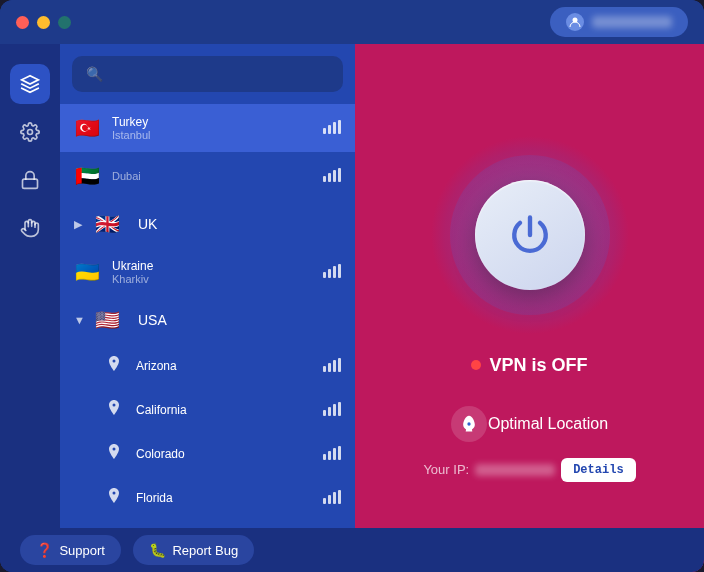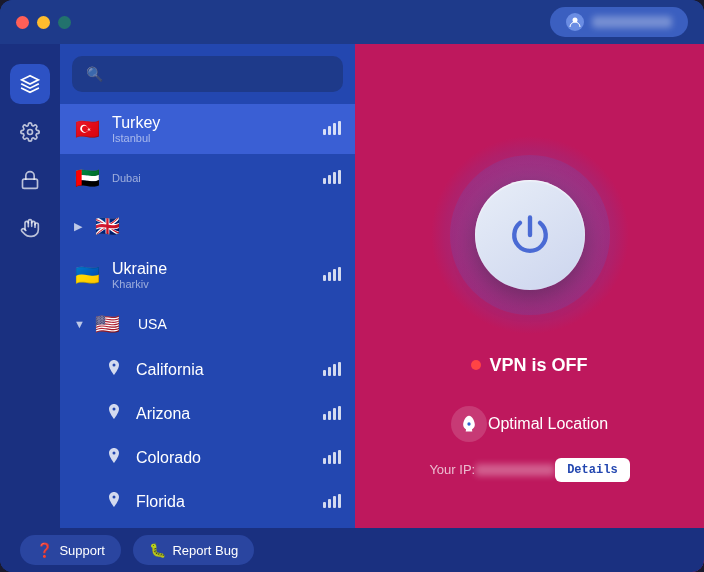--- a/index.html
+++ b/index.html
@@ -161,21 +161,21 @@
       margin-right: 10px;
       font-size: 20px;
       display: flex;
       align-items: center;
       justify-content: center;
       flex-shrink: 0;
     }
     .server-info { flex: 1; }
     .server-name {
       color: white;
-      font-size: 16px;
+      font-size: 12px;
       font-weight: 500;
     }
     .server-city {
       color: rgba(255,255,255,0.55);
       font-size: 11px;
     }
     .signal-bars {
       color: rgba(255,255,255,0.7);
       font-size: 14px;
     }
@@ -305,21 +305,21 @@
     }
     .optimal-text {
       color: white;
       font-size: 16px;
       font-weight: 500;
     }
 
     .ip-row {
       display: flex;
       align-items: center;
-      gap: 0;
+      gap: 6px;
     }
     .ip-label {
       color: rgba(255,255,255,0.7);
       font-size: 13px;
     }
     .ip-blur {
       width: 80px;
       height: 12px;
       background: rgba(255,255,255,0.3);
       border-radius: 4px;
@@ -458,20 +458,21 @@
               <rect x="5" y="5" width="3" height="9" rx="1"></rect>
               <rect x="10" y="2" width="3" height="12" rx="1"></rect>
               <rect x="15" y="0" width="3" height="14" rx="1"></rect>
             </svg>
           </span>
         </div>
 
         <div class="group-header">
           <span class="chevron">▶</span>
           <div class="flag">🇬🇧</div>
+          <span class="group-name">UK</span>
         </div>
 
         <div class="server-item">
           <div class="flag">🇺🇦</div>
           <div class="server-info">
             <div class="server-name">Ukraine</div>
             <div class="server-city">Kharkiv</div>
           </div>
           <span class="signal-bars">
             <svg width="18" height="14" viewBox="0 0 18 14" fill="rgba(255,255,255,0.8)">
@@ -489,40 +490,40 @@
           <span class="group-name">USA</span>
         </div>
 
         <div class="sub-item">
           <div class="location-pin">
             <svg width="16" height="20" viewBox="0 0 16 20" fill="rgba(255,255,255,0.8)">
               <path d="M8 0C5.24 0 3 2.24 3 5c0 3.75 5 10 5 10s5-6.25 5-10c0-2.76-2.24-5-5-5zm0 6.5A1.5 1.5 0 1 1 8 3.5 1.5 1.5 0 0 1 8 6.5z"></path>
             </svg>
           </div>
           <div class="server-info">
-            <div class="server-name">California</div>
+            <div class="server-name">Arizona</div>
           </div>
           <span class="signal-bars">
             <svg width="18" height="14" viewBox="0 0 18 14" fill="rgba(255,255,255,0.8)">
               <rect x="0" y="8" width="3" height="6" rx="1"></rect>
               <rect x="5" y="5" width="3" height="9" rx="1"></rect>
               <rect x="10" y="2" width="3" height="12" rx="1"></rect>
               <rect x="15" y="0" width="3" height="14" rx="1"></rect>
             </svg>
           </span>
         </div>
 
         <div class="sub-item">
           <div class="location-pin">
             <svg width="16" height="20" viewBox="0 0 16 20" fill="rgba(255,255,255,0.8)">
               <path d="M8 0C5.24 0 3 2.24 3 5c0 3.75 5 10 5 10s5-6.25 5-10c0-2.76-2.24-5-5-5zm0 6.5A1.5 1.5 0 1 1 8 3.5 1.5 1.5 0 0 1 8 6.5z"></path>
             </svg>
           </div>
           <div class="server-info">
-            <div class="server-name">Arizona</div>
+            <div class="server-name">California</div>
           </div>
           <span class="signal-bars">
             <svg width="18" height="14" viewBox="0 0 18 14" fill="rgba(255,255,255,0.8)">
               <rect x="0" y="8" width="3" height="6" rx="1"></rect>
               <rect x="5" y="5" width="3" height="9" rx="1"></rect>
               <rect x="10" y="2" width="3" height="12" rx="1"></rect>
               <rect x="15" y="0" width="3" height="14" rx="1"></rect>
             </svg>
           </span>
         </div>

